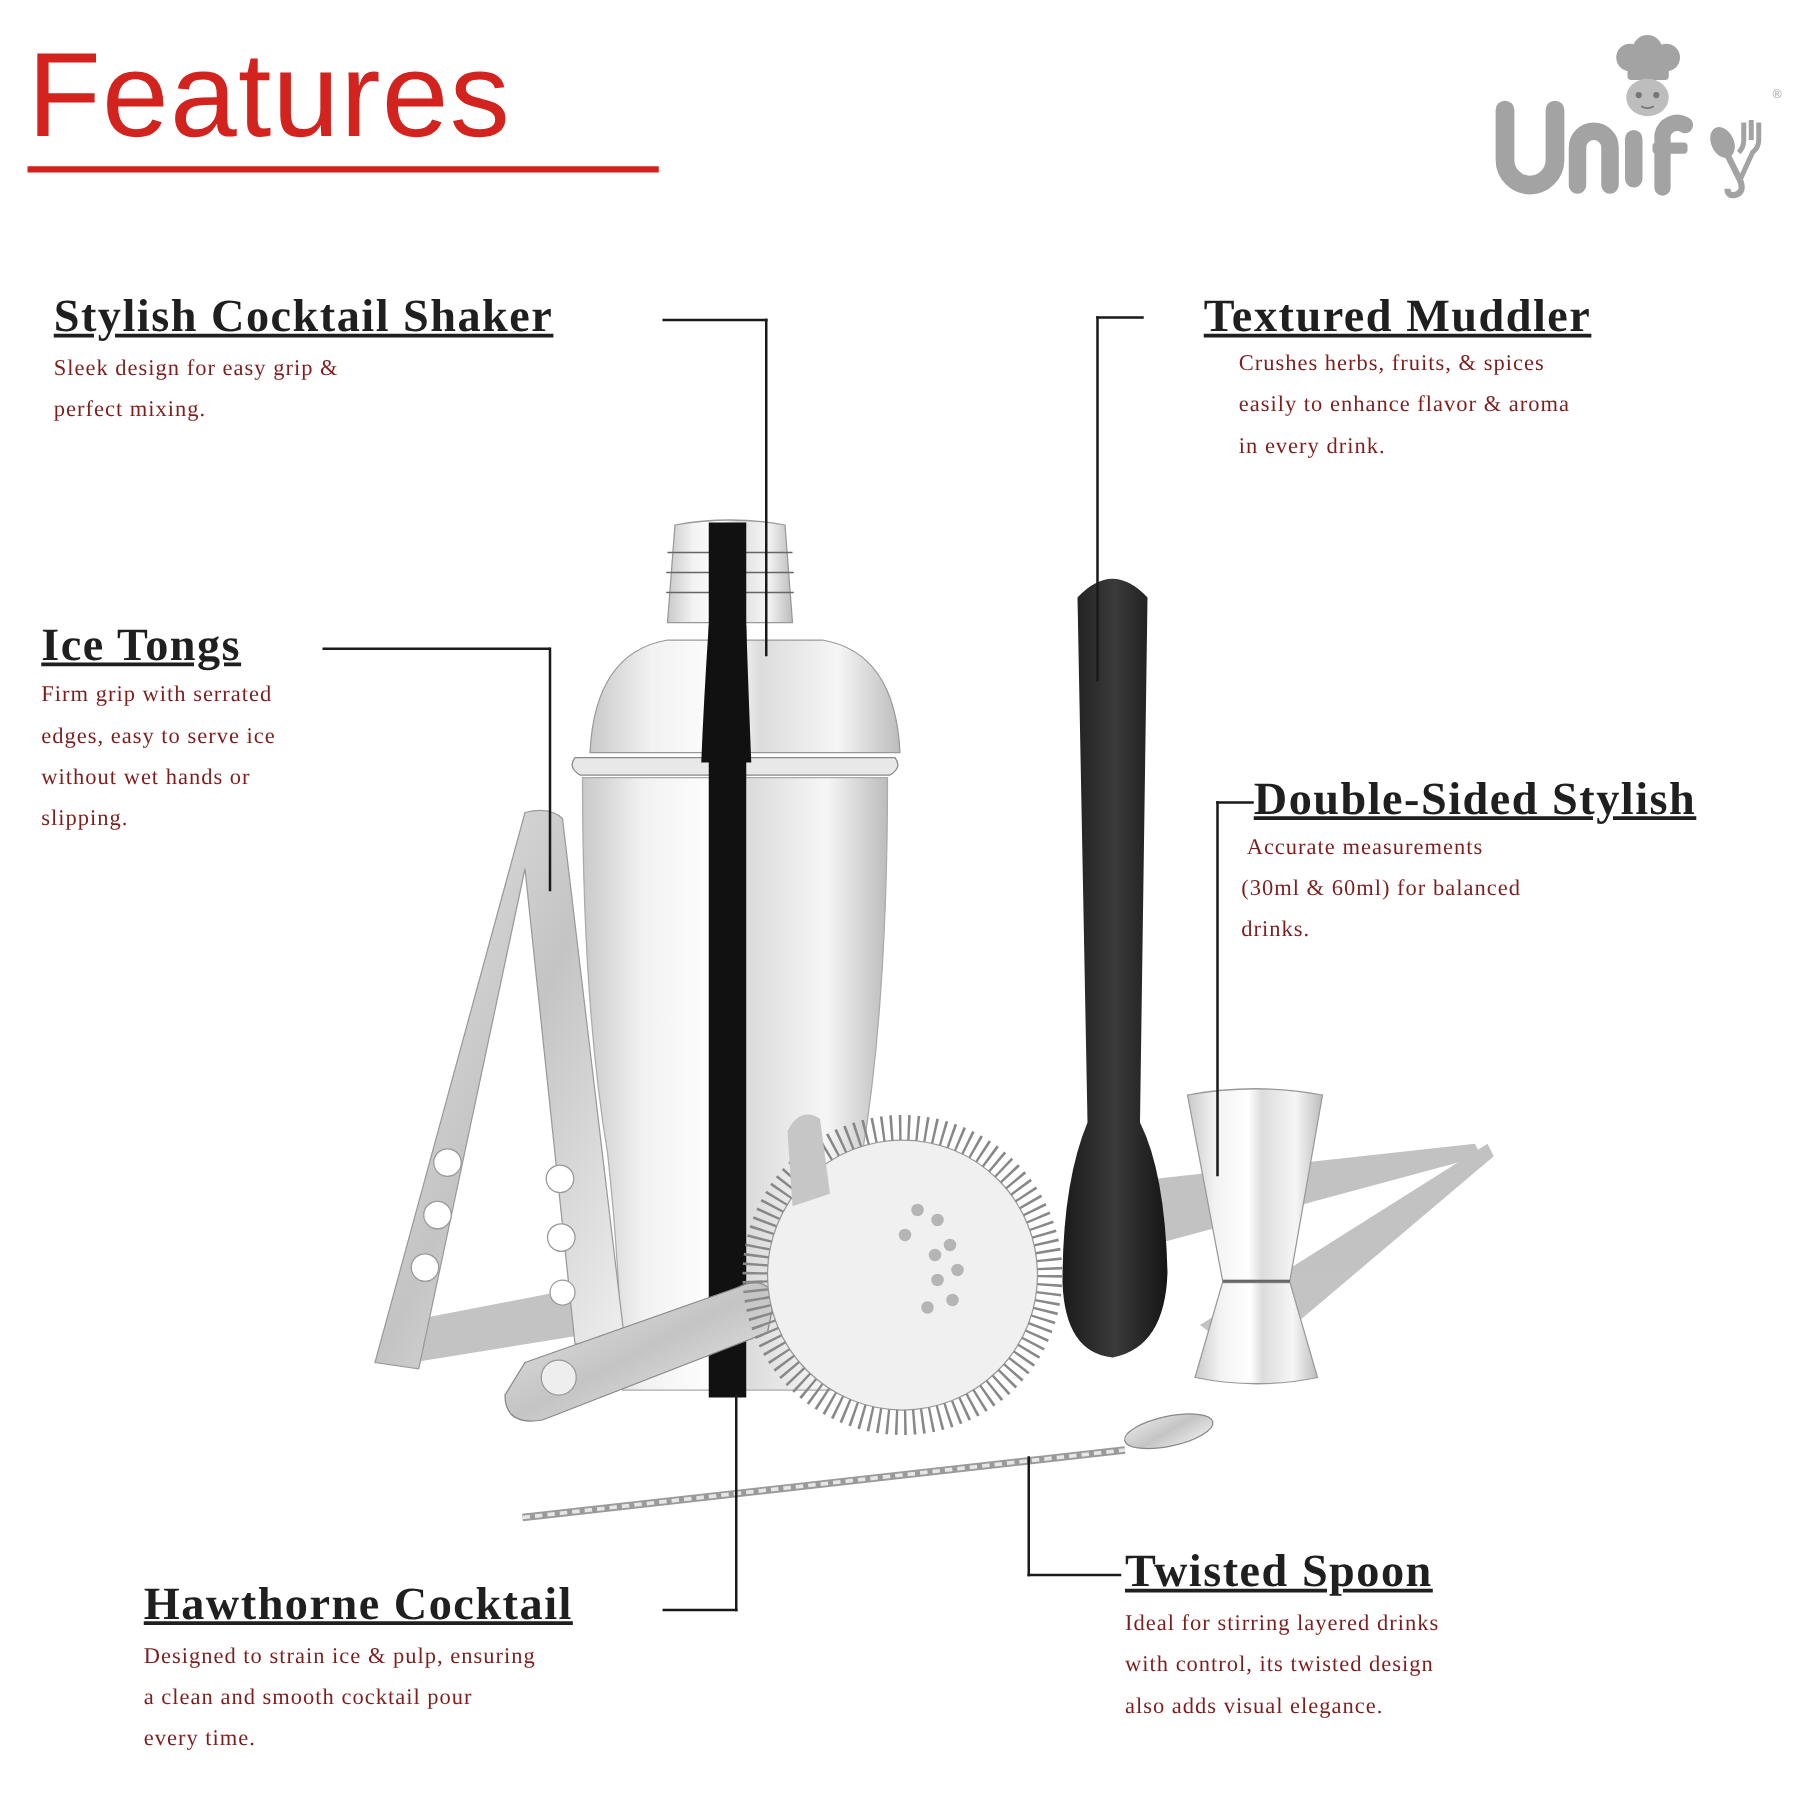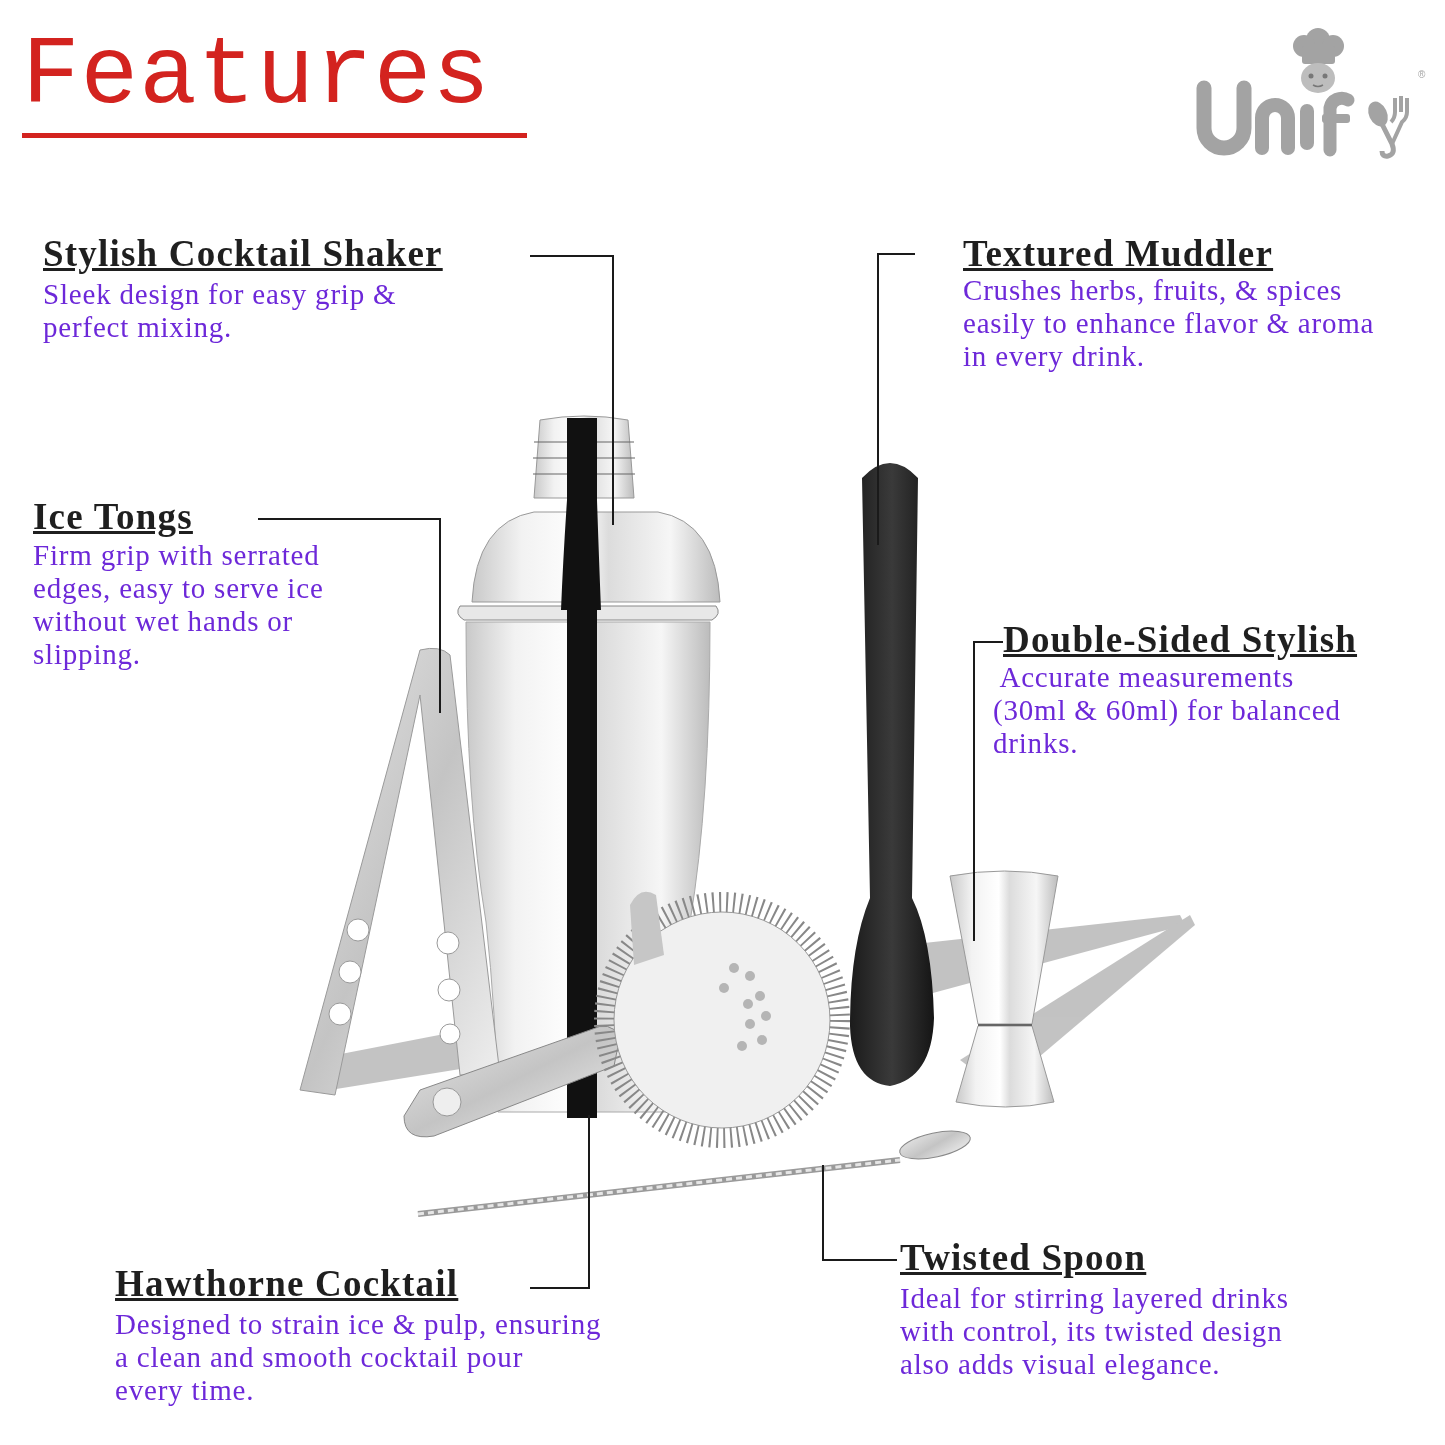--- a/index.html
+++ b/index.html
@@ -1,21 +1,21 @@
 <!DOCTYPE html>
 <html><head>
 <meta charset="utf-8">
 <style>
   html, body { margin:0; padding:0; background:#ffffff; }
   body { width:1445px; height:1445px; position:relative; overflow:hidden; font-family:"Liberation Serif","DejaVu Serif",serif; }
   .abs { position:absolute; }
-  .title { left:22px; top:22px; font-family:Liberation Mono, monospace; font-size:96px; line-height:110px; color:#d3231f; letter-spacing:1px; font-weight:normal; }
+  .title { left:22px; top:22px; font-family:Liberation Sans, sans-serif; font-size:96px; line-height:110px; color:#d3231f; letter-spacing:1px; font-weight:normal; }
   .title-underline { left:22px; top:133px; width:505px; height:5px; background:#d3231f; }
   .feat-title { font-family:"Liberation Serif",serif; font-weight:bold; font-size:37px; line-height:40px; color:#1f1f1f; letter-spacing:1.2px; white-space:nowrap;text-decoration:underline; }
-  .feat-desc { font-family:"Liberation Serif",serif; font-size:29px; line-height:33px; color:#6d28d9; letter-spacing:0.8px; }
+  .feat-desc { font-family:"Liberation Serif",serif; font-size:18px; line-height:33px; color:#7f1d1d; letter-spacing:0.8px; }
   .feat-desc span { display:block; white-space:nowrap; }
   .line { position:absolute; background:#1a1a1a; }
   .logo { left:1190px; top:18px; width:245px; height:145px; }
   svg { display:block; }
 </style>
 </head>
 <body>
 
 <div class="abs title">Features</div>
 <div class="abs title-underline"></div>
@@ -160,21 +160,21 @@
 <div class="abs" style="left:43px; top:234px;">
   <div class="feat-title">Stylish Cocktail Shaker</div>
   <div class="feat-desc" style="margin-top:4px;">
     <span>Sleek design for easy grip &amp;</span>
     <span>perfect mixing.</span>
   </div>
 </div>
 
 <div class="abs" style="left:963px; top:234px;">
   <div class="feat-title">Textured Muddler</div>
-  <div class="feat-desc" style="margin-top:0px;">
+  <div class="feat-desc" style="margin-top:0px;margin-left:28px;">
     <span>Crushes herbs, fruits, &amp; spices</span>
     <span>easily to enhance flavor &amp; aroma</span>
     <span>in every drink.</span>
   </div>
 </div>
 
 <div class="abs" style="left:33px; top:497px;">
   <div class="feat-title">Ice Tongs</div>
   <div class="feat-desc" style="margin-top:2px;">
     <span>Firm grip with serrated</span>

